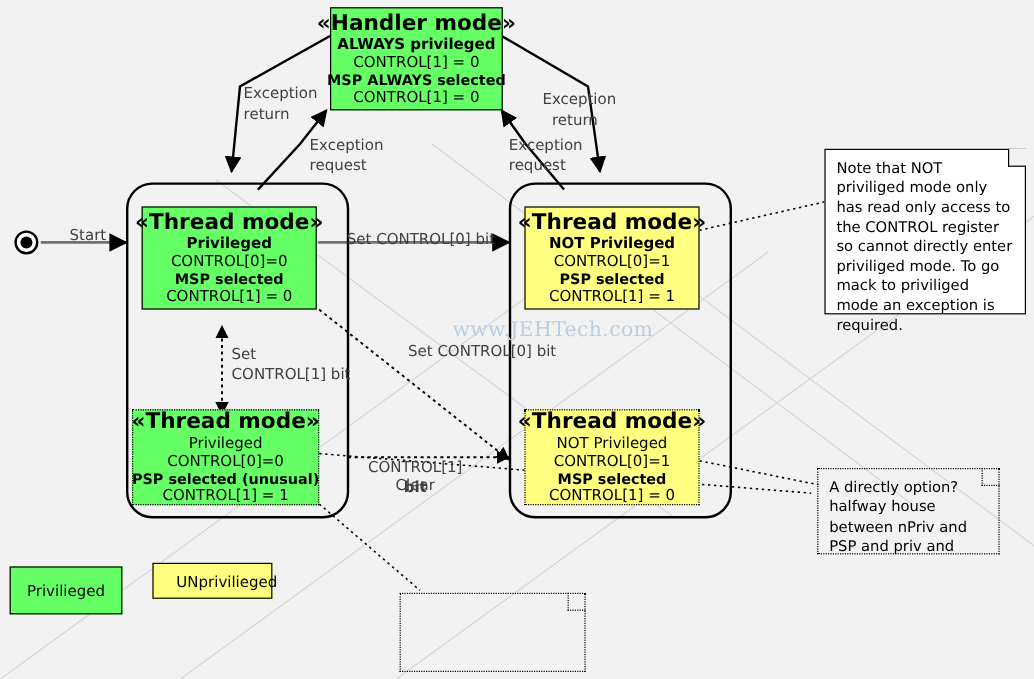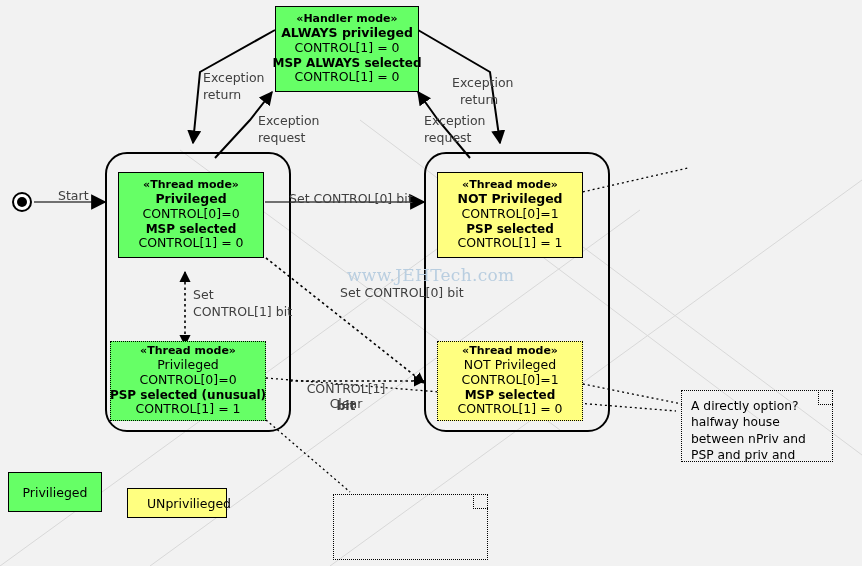--- a/index.html
+++ b/index.html
@@ -17,21 +17,21 @@
   
   .state{
     position:absolute;
     box-sizing:border-box;
     text-align:center;
     line-height:1.18;
     color:#000;
     display:flex;flex-direction:column;justify-content:center;align-items:center;
   }
   .state .ln{display:block;white-space:nowrap;}
-  .state .stereo{font-weight:bold;font-size:11px;}
+  .state .stereo{font-weight:bold;font-size:18px;}
   .state .mode{font-size:12.5px;}
   .state .mode.b{font-weight:bold;}
   .state .ctl{font-size:12.5px;}
   .state .stk{font-size:12px;}
   .state .stk.b{font-weight:bold;}
 
   .green{background:#66ff66;}
   .yellow{background:#ffff80;}
   .solidb{border:1.6px solid #000;}
   .dotb{border:1.8px dotted #000;}
@@ -233,32 +233,36 @@
 
   <div class="elabel" style="left:193px;top:287px;">Set</div>
   <div class="elabel" style="left:193px;top:304px;">CONTROL[1] bit</div>
 
   <div class="elabel" style="left:340px;top:285px;">Set CONTROL[0] bit</div>
 
   <div class="elabel c" style="left:310px;top:364px;width:72px;margin-top:32px;">Clear</div>
   <div class="elabel c" style="left:306px;top:381px;width:80px;">CONTROL[1]</div>
   <div class="elabel c" style="left:310px;top:398px;width:72px;font-weight:bold;">bit</div>
 
+  <div class="note solid" style="left:687px;top:124px;width:168px;height:138px;">
+    <span class="fold"></span>
+    <span>Note that NOT priviliged mode only has read only access to the CONTROL register so cannot directly enter priviliged mode. To go mack to priviliged mode an exception is required.</span>
+  </div>
 
   <div class="note dotted" style="left:681px;top:390px;width:152px;height:72px;">
     <span class="fold"></span>
     <span>A directly option? halfway house between nPriv and PSP  and priv and</span>
   </div>
 
   <div class="note dotted" style="left:333px;top:494px;width:155px;height:66px;">
     <span class="fold"></span>
   </div>
 
   <div class="legend-item green" style="left:8px;top:472px;width:94px;height:40px;">
     <span>Privilieged</span>
   </div>
-  <div class="legend-item yellow" style="left:127px;top:488px;width:100px;height:30px;padding-left:24px;">
+  <div class="legend-item yellow" style="left:127px;top:469px;width:100px;height:30px;padding-left:24px;">
     <span>UNprivilieged</span>
   </div>
 
-  <div class="watermark" style="left:347px;top:265px;">www.JEHTech.com</div>
+  <div class="watermark" style="left:377px;top:265px;">www.JEHTech.com</div>
 
 </div>
 
 </body></html>

